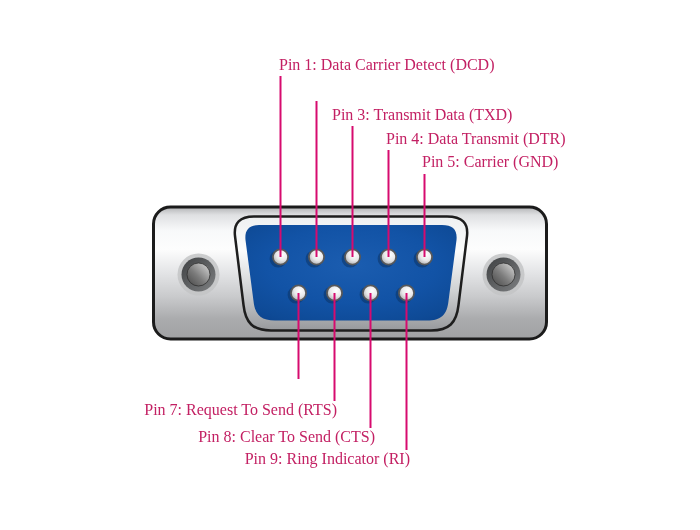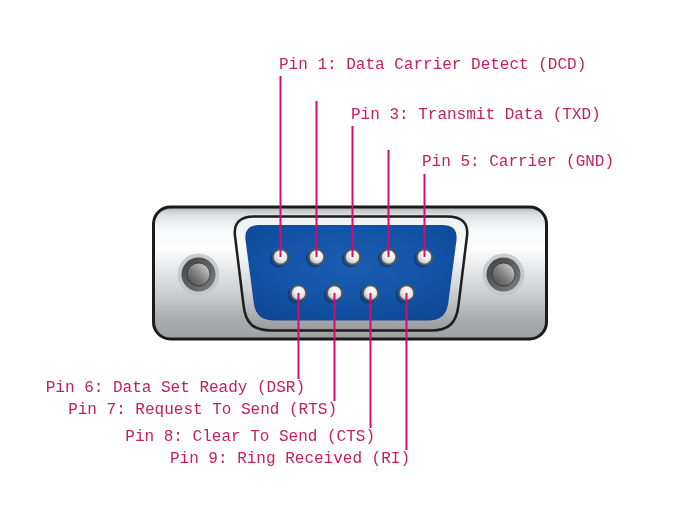--- a/index.html
+++ b/index.html
@@ -2,21 +2,21 @@
 <html><head>
 <meta charset="utf-8">
 <style>
   html, body { margin: 0; padding: 0; background: #ffffff; }
   .stage {
     position: relative;
     width: 700px;
     height: 530px;
     background: #ffffff;
     overflow: hidden;
-    font-family: Liberation Mono, monospace;
+    font-family: Liberation Serif, serif;
   }
   .stage svg { position: absolute; left: 0; top: 0; }
   .pin-label {
     position: absolute;
     font-size: 16px;
     line-height: 16px;
     color: #c32063;
     white-space: nowrap;
   }
 </style>
@@ -136,21 +136,21 @@
       <line x1="388.5" y1="150" x2="388.5" y2="257"></line>
       <line x1="424.5" y1="174" x2="424.5" y2="257"></line>
       <line x1="298.5" y1="293" x2="298.5" y2="379"></line>
       <line x1="334.5" y1="293" x2="334.5" y2="401"></line>
       <line x1="370.5" y1="293" x2="370.5" y2="428"></line>
       <line x1="406.5" y1="293" x2="406.5" y2="450"></line>
     </g>
   </svg>
 
   <div class="pin-label" style="left:279px; top:57px">Pin 1: Data Carrier Detect (DCD)</div>
-  <div class="pin-label" style="left:351px; top:107px">Pin 3: Transmit Data (TXD)</div>
+  <div class="pin-label" style="left:332px; top:107px">Pin 3: Transmit Data (TXD)</div>
+  <div class="pin-label" style="left:386px; top:131px">Pin 4: Data Transmit (DTR)</div>
   <div class="pin-label" style="left:422px; top:154px">Pin 5: Carrier (GND)</div>
 
-  <div class="pin-label" style="right:395px; top:380px">Pin 6: Data Set Ready (DSR)</div>
   <div class="pin-label" style="right:363px; top:402px">Pin 7: Request To Send (RTS)</div>
   <div class="pin-label" style="right:325px; top:429px">Pin 8: Clear To Send (CTS)</div>
-  <div class="pin-label" style="right:290px; top:451px">Pin 9: Ring Received (RI)</div>
+  <div class="pin-label" style="right:290px; top:451px">Pin 9: Ring Indicator (RI)</div>
 
 </div>
 
 </body></html>

